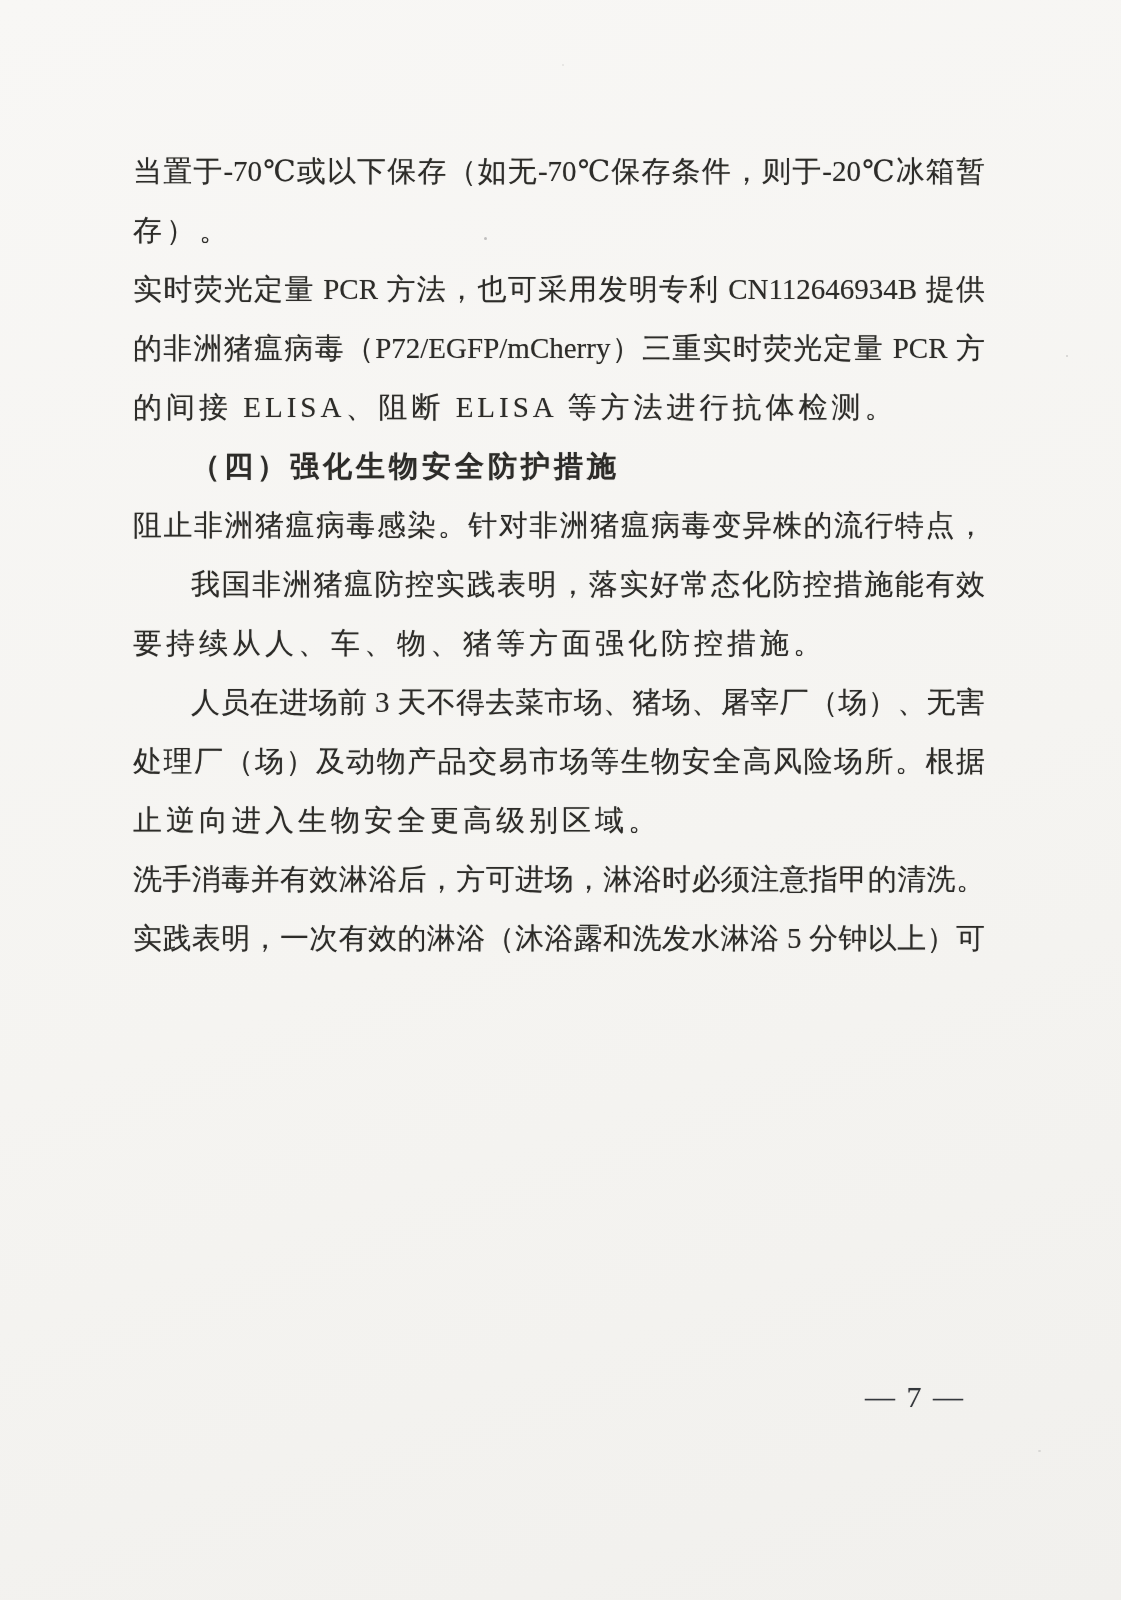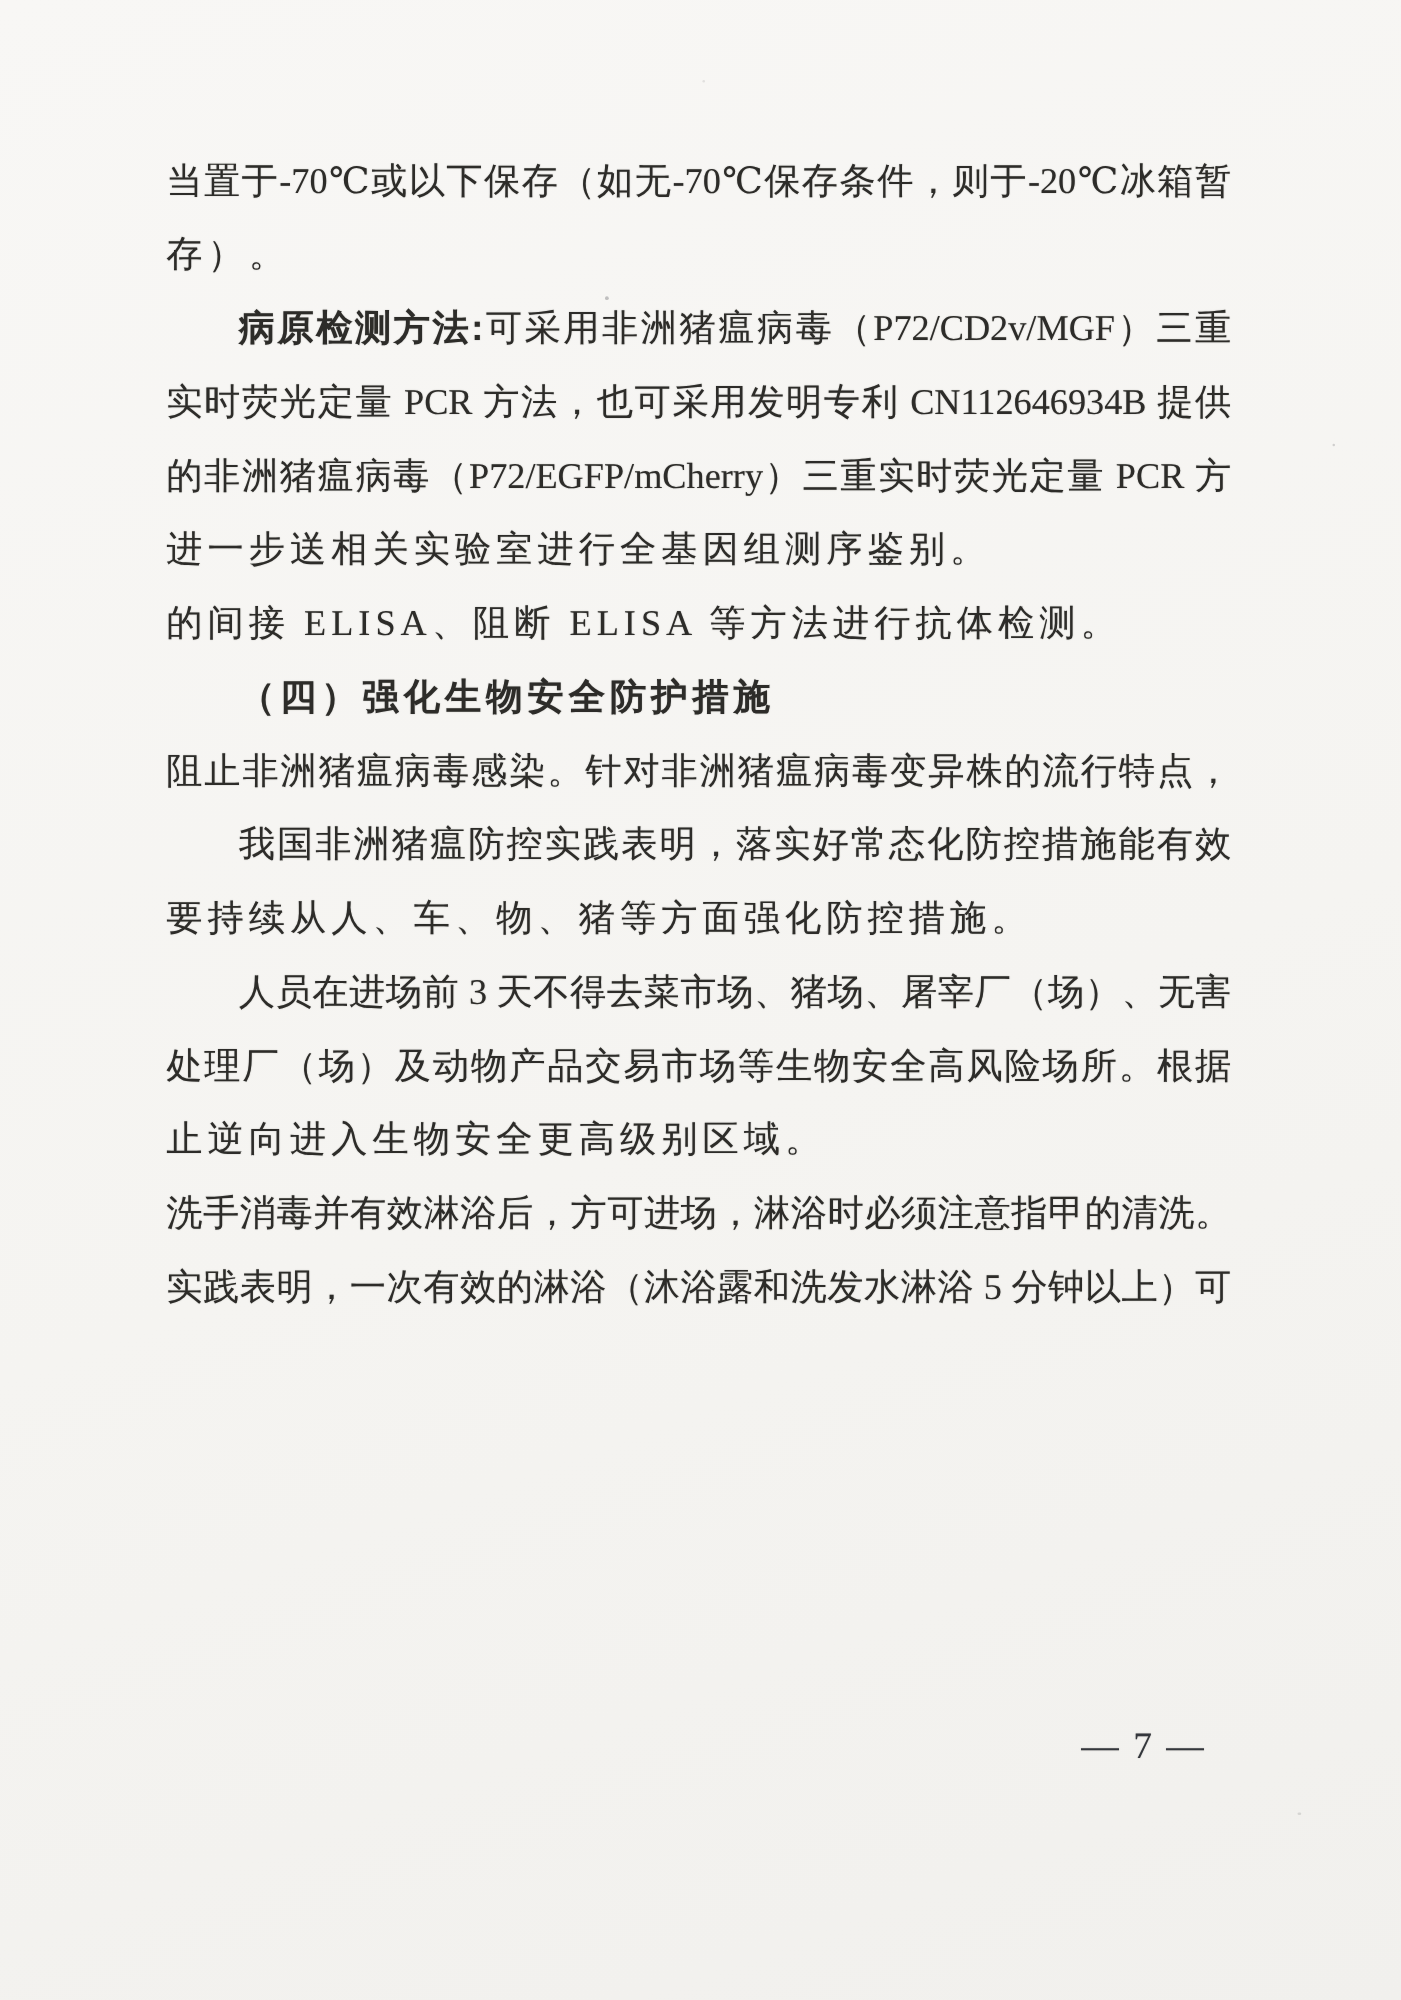--- a/index.html
+++ b/index.html
@@ -16,21 +16,21 @@
     overflow: hidden;
   }
   .page {
     position: absolute;
     inset: 0;
     background: linear-gradient(160deg, #f8f7f5 0%, #f5f4f1 55%, #f1f0ed 100%);
   }
   .textblock {
     position: absolute;
     left: 133px;
-    top: 116px;
+    top: 142px;
     width: 852px;
   }
   .line {
     font-size: 29px;
     line-height: 59px;
     height: 59px;
     white-space: nowrap;
     text-shadow: 0 0 1px rgba(45, 44, 41, 0.4);
   }
   .jl {
@@ -77,28 +77,26 @@
 <body>
 
 <div class="page">
 
   <div class="textblock">
 
     <div class="line jl"><span>当置于-70℃或以下保存（如无-70℃保存条件，则于-20℃冰箱暂</span></div>
 
     <div class="line plain"><span>存）。</span></div>
 
-    <div class="line jl indent"><span class="lead">病原检测方法:</span><span>可采用非洲猪瘟病毒（P72/CD2v/MGF）三重</span></div>
 
     <div class="line jl"><span>实时荧光定量 PCR 方法，也可采用发明专利 CN112646934B 提供</span></div>
 
     <div class="line jl"><span>的非洲猪瘟病毒（P72/EGFP/mCherry）三重实时荧光定量 PCR 方</span></div>
 
 
-    <div class="line plain"><span>进一步送相关实验室进行全基因组测序鉴别。</span></div>
 
 
     <div class="line plain"><span>的间接 ELISA、阻断 ELISA 等方法进行抗体检测。</span></div>
 
     <div class="line plain indent"><span class="lead">（四）强化生物安全防护措施</span></div>
 
     <div class="line jl"><span>阻止非洲猪瘟病毒感染。针对非洲猪瘟病毒变异株的流行特点，</span></div>
 
     <div class="line jl indent"><span>我国非洲猪瘟防控实践表明，落实好常态化防控措施能有效</span></div>
 

